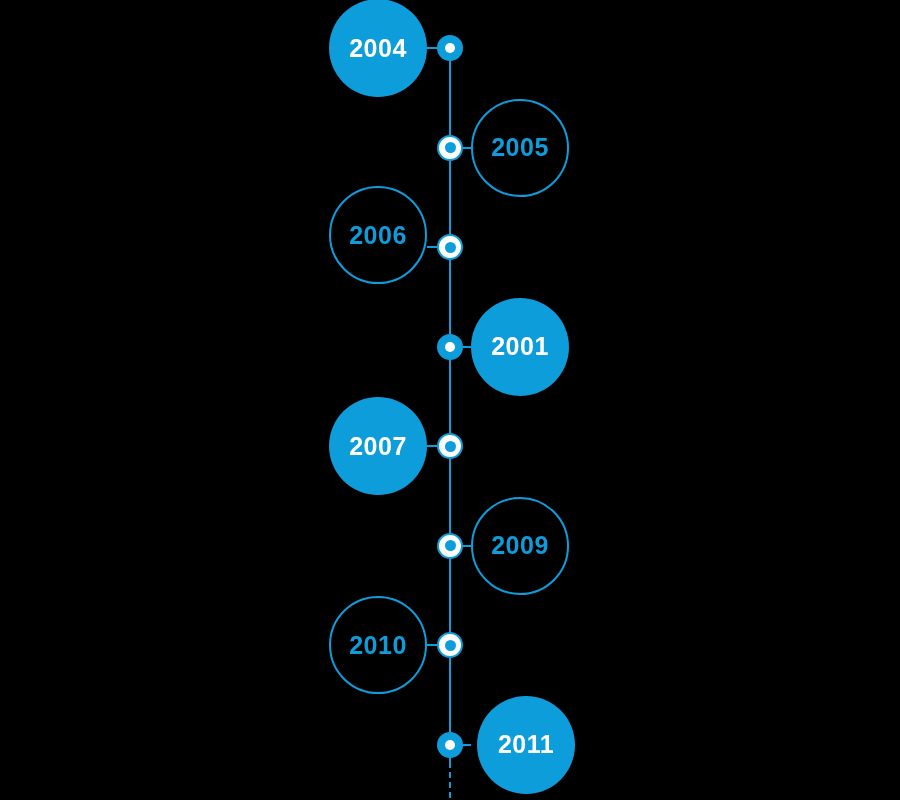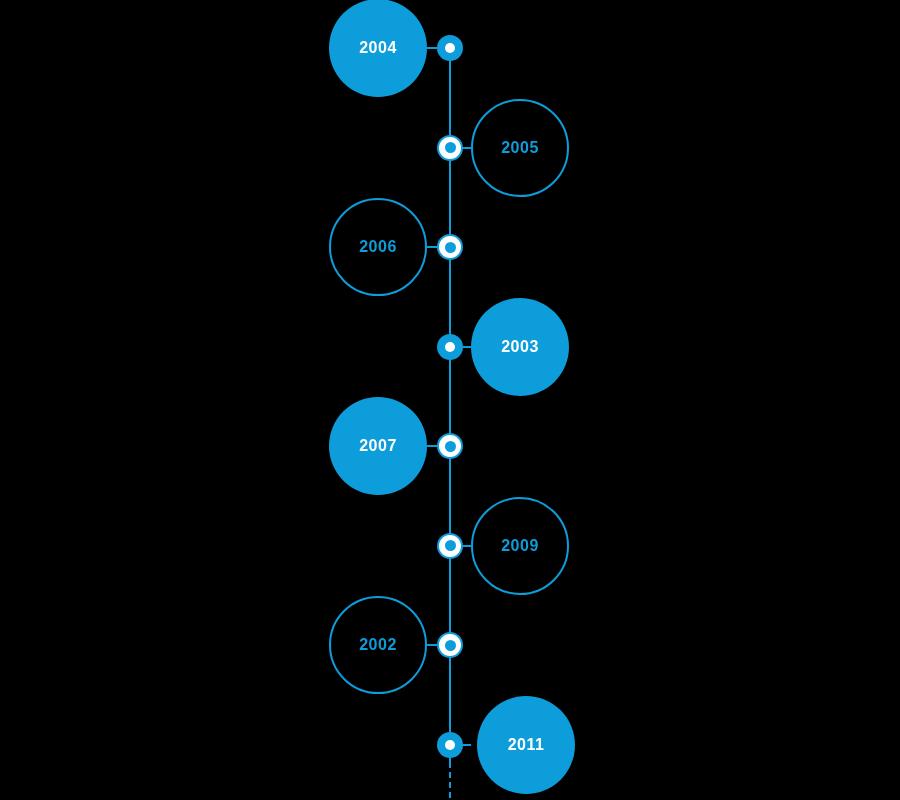--- a/index.html
+++ b/index.html
@@ -27,21 +27,21 @@
   .year-circle {
     position: absolute;
     width: 98px; height: 98px;
     border-radius: 50%;
     display: flex; align-items: center; justify-content: center;
     box-sizing: border-box;
   }
   .year-circle.filled { background: var(--accent); }
   .year-circle.outline { background: transparent; border: 2px solid var(--accent); }
   .year-label {
-    font-size: 16px;
+    font-size: 25px;
     font-weight: 700;
     letter-spacing: 0.5px;
     line-height: 1;
   }
   .year-circle.filled .year-label { color: var(--on-filled); }
   .year-circle.outline .year-label { color: var(--accent); }
   .connector {
     position: absolute;
     height: 2px;
     background: var(--accent);
@@ -77,50 +77,50 @@
         <span class="node-dot"></span>
       </div>
       <div class="connector" style="left: 450px; width: 21px; top: 146.5px;"></div>
       <div class="year-circle outline" style="left: 471px; top: 98.5px; text-align: center;">
         <span class="year-label">2005</span>
       </div>
       <div class="node outline" style="left: 437px; top: 134.5px;">
         <span class="node-dot"></span>
       </div>
       <div class="connector" style="left: 427px; width: 23px; top: 246px;"></div>
-      <div class="year-circle outline" style="left: 329px; top: 198px;">
+      <div class="year-circle outline" style="left: 329px; top: 186px;">
         <span class="year-label">2006</span>
       </div>
       <div class="node outline" style="left: 437px; top: 234px;">
         <span class="node-dot"></span>
       </div>
       <div class="connector" style="left: 450px; width: 21px; top: 345.5px;"></div>
       <div class="year-circle filled" style="left: 471px; top: 297.5px;">
-        <span class="year-label">2003</span>
+        <span class="year-label">2001</span>
       </div>
       <div class="node filled" style="left: 437px; top: 333.5px;">
         <span class="node-dot"></span>
       </div>
       <div class="connector" style="left: 427px; width: 23px; top: 445px;"></div>
       <div class="year-circle filled" style="left: 329px; top: 397px;">
         <span class="year-label">2007</span>
       </div>
       <div class="node outline" style="left: 437px; top: 433px;">
         <span class="node-dot"></span>
       </div>
       <div class="connector" style="left: 450px; width: 21px; top: 544.5px;"></div>
       <div class="year-circle outline" style="left: 471px; top: 496.5px;">
         <span class="year-label">2009</span>
       </div>
       <div class="node outline" style="left: 437px; top: 532.5px;">
         <span class="node-dot"></span>
       </div>
       <div class="connector" style="left: 427px; width: 23px; top: 644px;"></div>
       <div class="year-circle outline" style="left: 329px; top: 596px;">
-        <span class="year-label">2002</span>
+        <span class="year-label">2010</span>
       </div>
       <div class="node outline" style="left: 437px; top: 632px;">
         <span class="node-dot"></span>
       </div>
       <div class="connector" style="left: 450px; width: 21px; top: 743.5px;"></div>
       <div class="year-circle filled" style="left: 477px; top: 695.5px;">
         <span class="year-label">2011</span>
       </div>
       <div class="node filled" style="left: 437px; top: 731.5px;">
         <span class="node-dot"></span>

